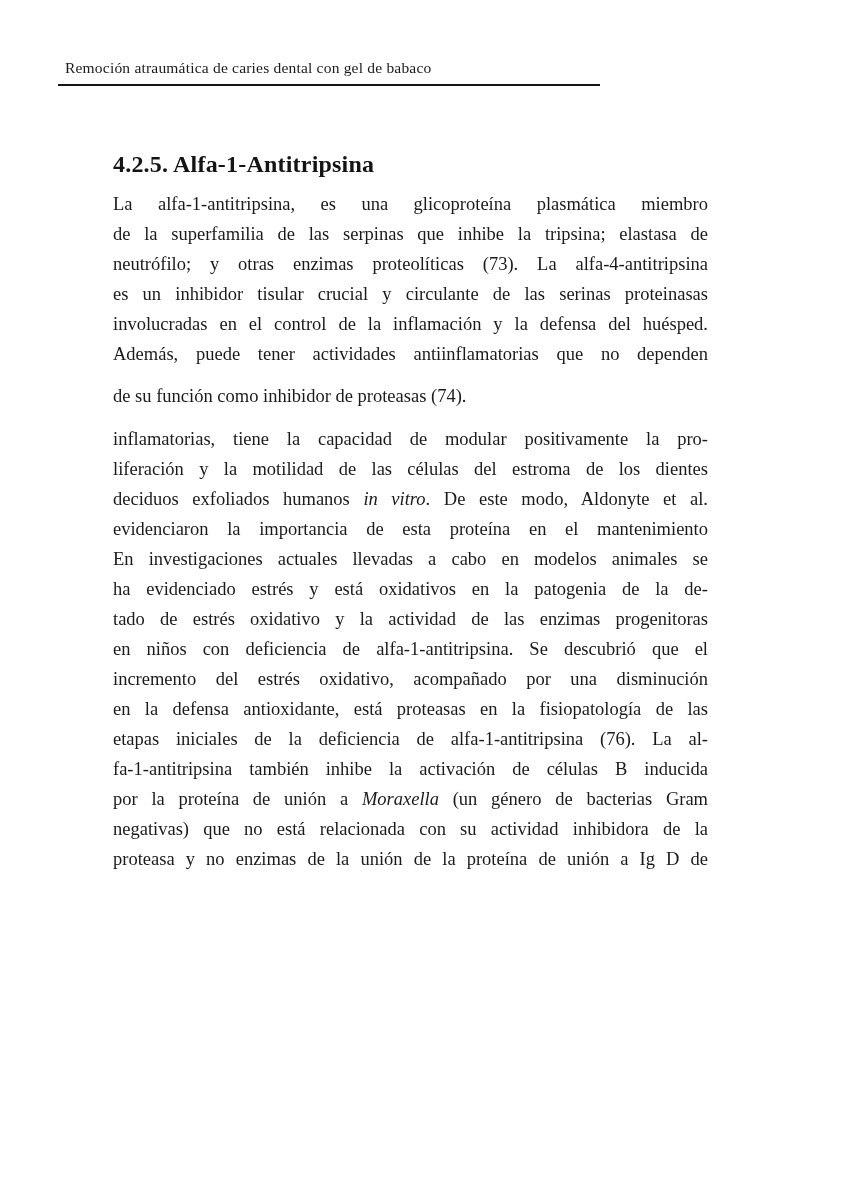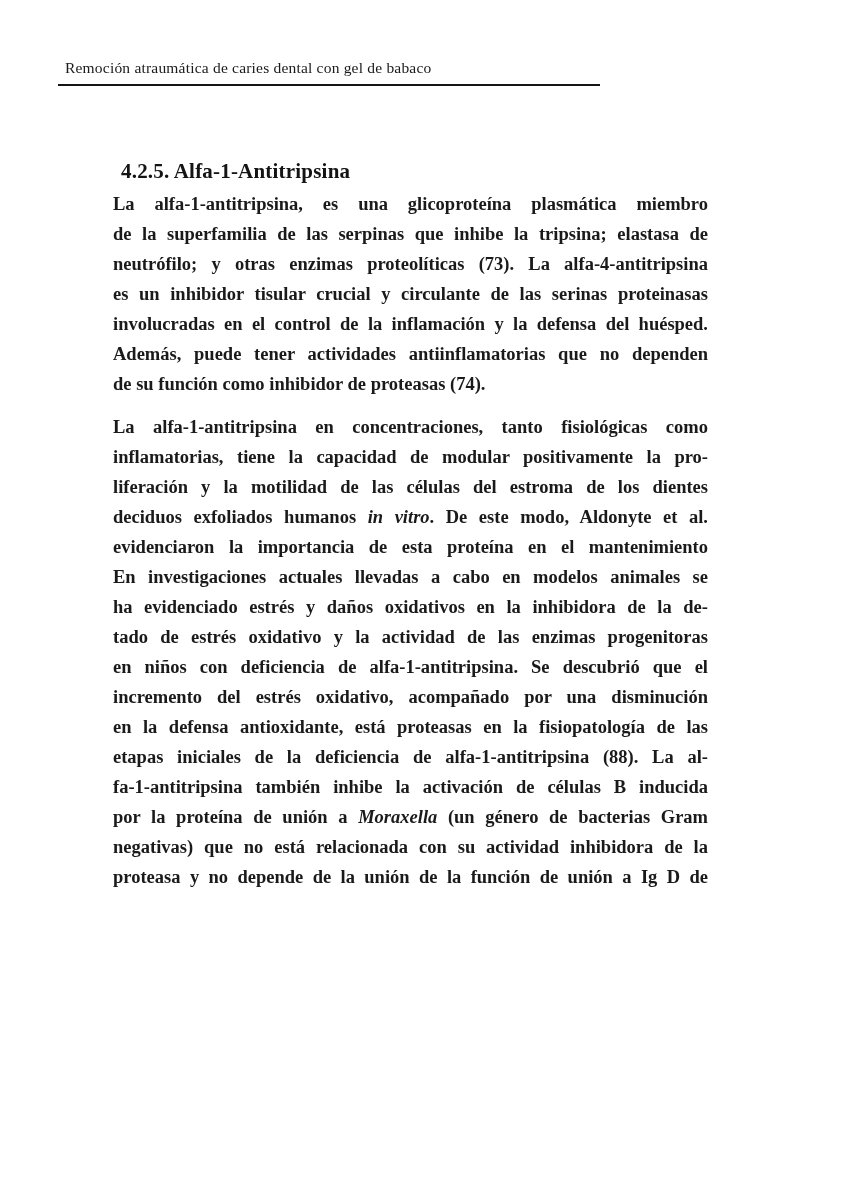--- a/index.html
+++ b/index.html
@@ -31,22 +31,22 @@
     left: 58px;
     top: 84px;
     width: 542px;
     height: 2px;
     background: #151515;
   }
   .section-heading {
     position: absolute;
     left: 113px;
     top: 151px;
-    margin: 8px;
-    font-size: 21px;
+    margin: 0;
+    font-size: 24px;
     font-weight: 700;
     letter-spacing: 0.2px;
     color: #141414;
     white-space: nowrap;
   }
   .body-text {
     position: absolute;
     left: 113px;
     top: 189px;
     width: 595px;
@@ -54,24 +54,24 @@
   .paragraph { margin: 0; }
   .paragraph + .paragraph { margin-top: 13px; }
   .line {
     font-size: 18.5px;
     line-height: 30px;
     text-align: justify;
     text-align-last: justify;
     color: #1a1a1a;
     overflow: hidden;
     height: 30px;
-    font-weight: bold;
   }
   .line.last {
     text-align-last: left;
+    margin-top: 12px;
   }
   .line i { font-style: italic; }
   .page-number {
     position: absolute;
     left: 59px;
     top: 1097px;
     font-size: 20px;
     color: #1a1a1a;
     font-family: Liberation Mono, monospace;
   }
@@ -87,33 +87,32 @@
       <div class="paragraph">
         <div class="line"><span>La alfa-1-antitripsina, es una glicoproteína plasmática miembro</span></div>
         <div class="line"><span>de la superfamilia de las serpinas que inhibe la tripsina; elastasa de</span></div>
         <div class="line"><span>neutrófilo; y otras enzimas proteolíticas (73). La alfa-4-antitripsina</span></div>
         <div class="line"><span>es un inhibidor tisular crucial y circulante de las serinas proteinasas</span></div>
         <div class="line"><span>involucradas en el control de la inflamación y la defensa del huésped.</span></div>
         <div class="line"><span>Además, puede tener actividades antiinflamatorias que no dependen</span></div>
         <div class="line last"><span>de su función como inhibidor de proteasas (74).</span></div>
       </div>
       <div class="paragraph">
-        <div class="line"><span>La alfa-1-antitripsina en concentraciones, tanto fisiológicas como</span></div>
         <div class="line"><span>inflamatorias, tiene la capacidad de modular positivamente la pro-</span></div>
         <div class="line"><span>liferación y la motilidad de las células del estroma de los dientes</span></div>
         <div class="line"><span>deciduos exfoliados humanos </span><i>in vitro</i><span>. De este modo, Aldonyte et al.</span></div>
         <div class="line"><span>evidenciaron la importancia de esta proteína en el mantenimiento</span></div>
         <div class="line"><span>En investigaciones actuales llevadas a cabo en modelos animales se</span></div>
-        <div class="line"><span>ha evidenciado estrés y daños oxidativos en la inhibidora de la de-</span></div>
+        <div class="line"><span>ha evidenciado estrés y está oxidativos en la patogenia de la de-</span></div>
         <div class="line"><span>tado de estrés oxidativo y la actividad de las enzimas progenitoras</span></div>
         <div class="line"><span>en niños con deficiencia de alfa-1-antitripsina. Se descubrió que el</span></div>
         <div class="line"><span>incremento del estrés oxidativo, acompañado por una disminución</span></div>
         <div class="line"><span>en la defensa antioxidante, está proteasas en la fisiopatología de las</span></div>
-        <div class="line"><span>etapas iniciales de la deficiencia de alfa-1-antitripsina (88). La al-</span></div>
+        <div class="line"><span>etapas iniciales de la deficiencia de alfa-1-antitripsina (76). La al-</span></div>
         <div class="line"><span>fa-1-antitripsina también inhibe la activación de células B inducida</span></div>
         <div class="line"><span>por la proteína de unión a </span><i>Moraxella</i><span> (un género de bacterias Gram</span></div>
         <div class="line"><span>negativas) que no está relacionada con su actividad inhibidora de la</span></div>
-        <div class="line"><span>proteasa y no depende de la unión de la función de unión a Ig D de</span></div>
+        <div class="line"><span>proteasa y no enzimas de la unión de la proteína de unión a Ig D de</span></div>
         <div class="line last"><i>Moraxella</i><span> a la superficie celular (77).</span></div>
       </div>
     </div>
   <div class="page-number">26</div>
 </div>
 
 </body></html>

